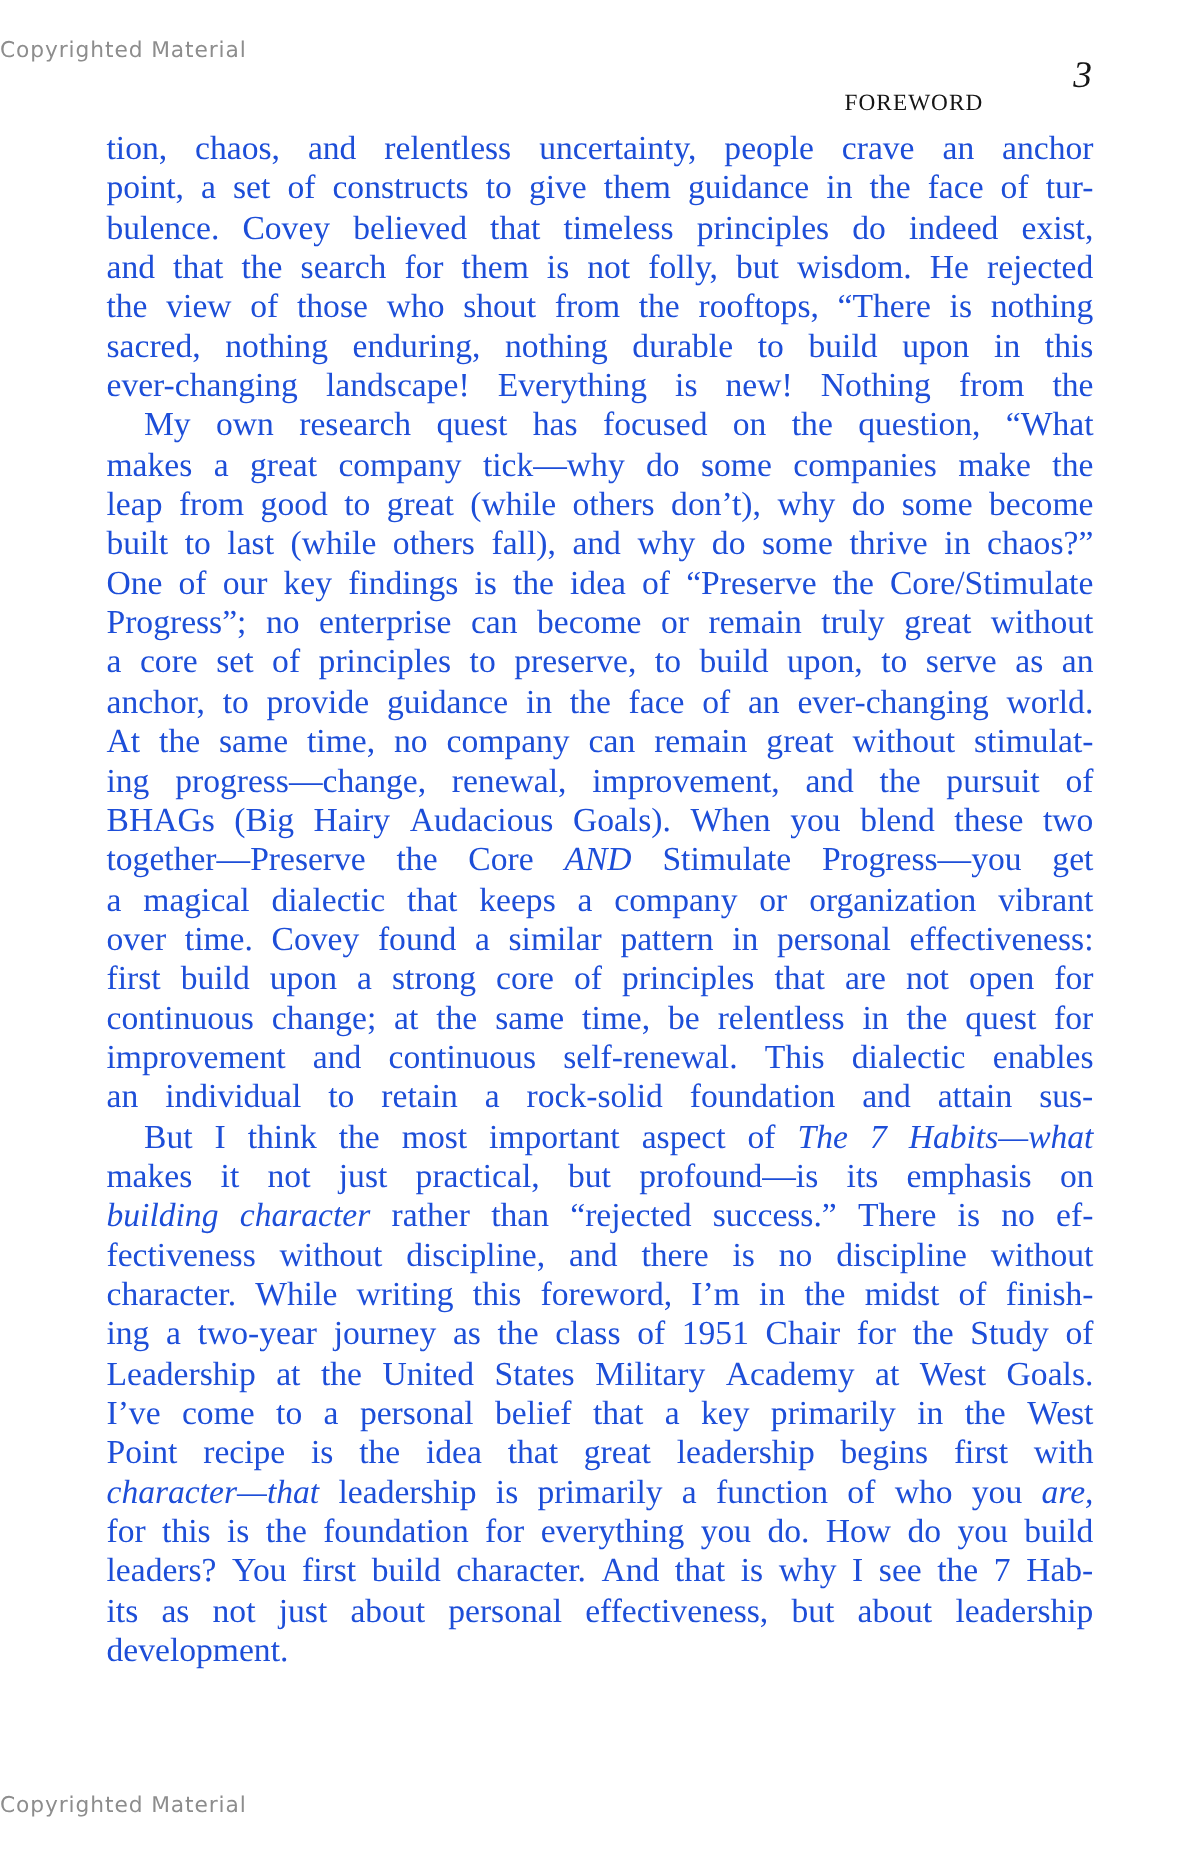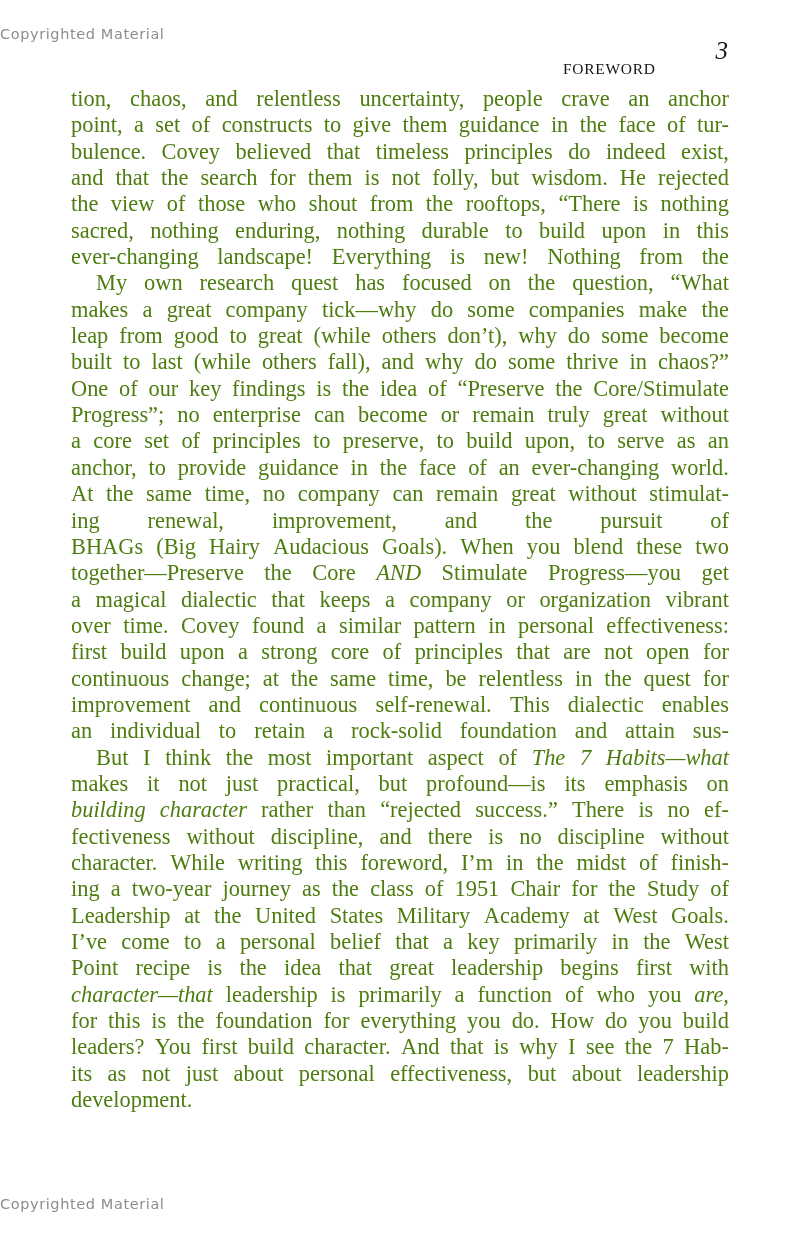--- a/index.html
+++ b/index.html
@@ -68,21 +68,21 @@
     left: 71px;
     top: 86px;
     width: 658px;
   }
   .ln {
     display: block;
     height: 26.35px;
     line-height: 26.35px;
     font-size: 22.4px;
     white-space: nowrap;
-    color: #4d7c0f;
+    color: #1d4ed8;
     letter-spacing: 0;
   }
   
   .ln.just {
     display: flex;
     justify-content: space-between;
     width: 658px;
   }
   .ln.just > span { display: inline-block; white-space: pre; }
   .ln.flush { display: block; }
@@ -308,20 +308,21 @@
         <span>no</span>
         <span>company</span>
         <span>can</span>
         <span>remain</span>
         <span>great</span>
         <span>without</span>
         <span>stimulat-</span>
       </div>
       <div class="ln just">
         <span>ing</span>
+        <span>progress—change,</span>
         <span>renewal,</span>
         <span>improvement,</span>
         <span>and</span>
         <span>the</span>
         <span>pursuit</span>
         <span>of</span>
       </div>
       <div class="ln just">
         <span>BHAGs</span>
         <span>(Big</span>

